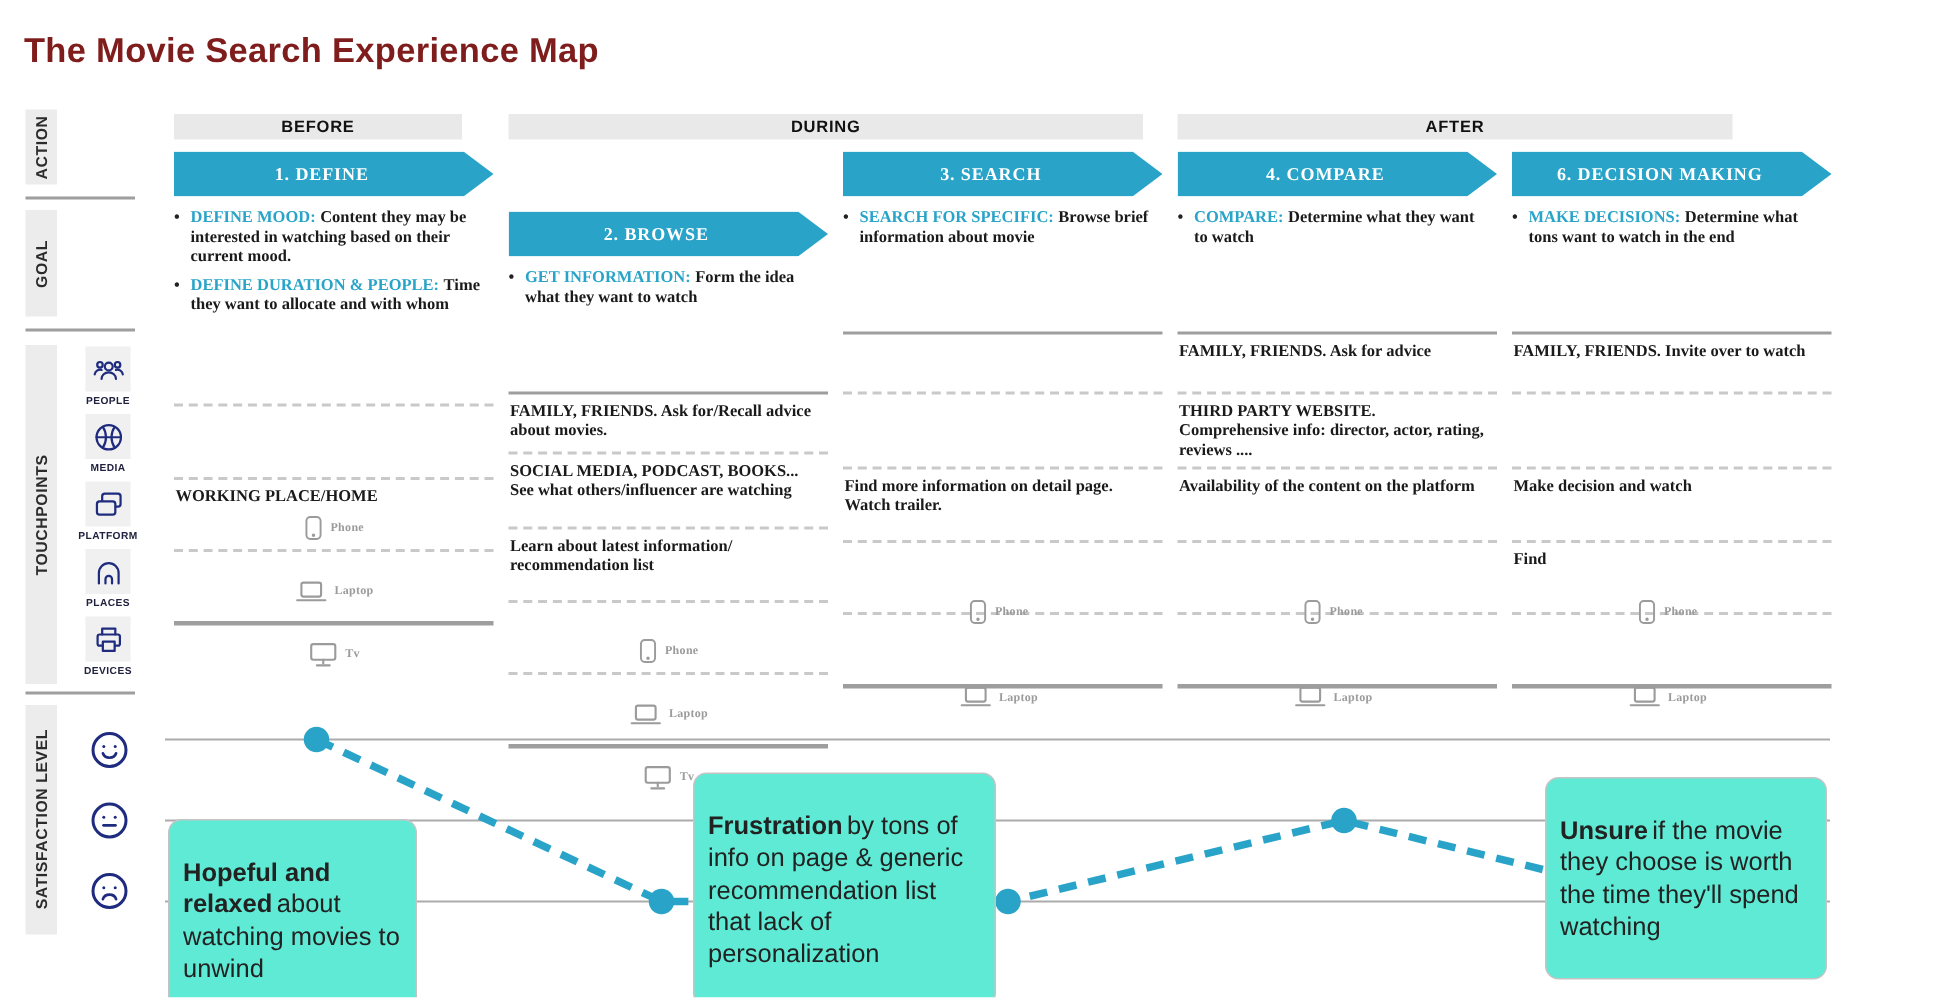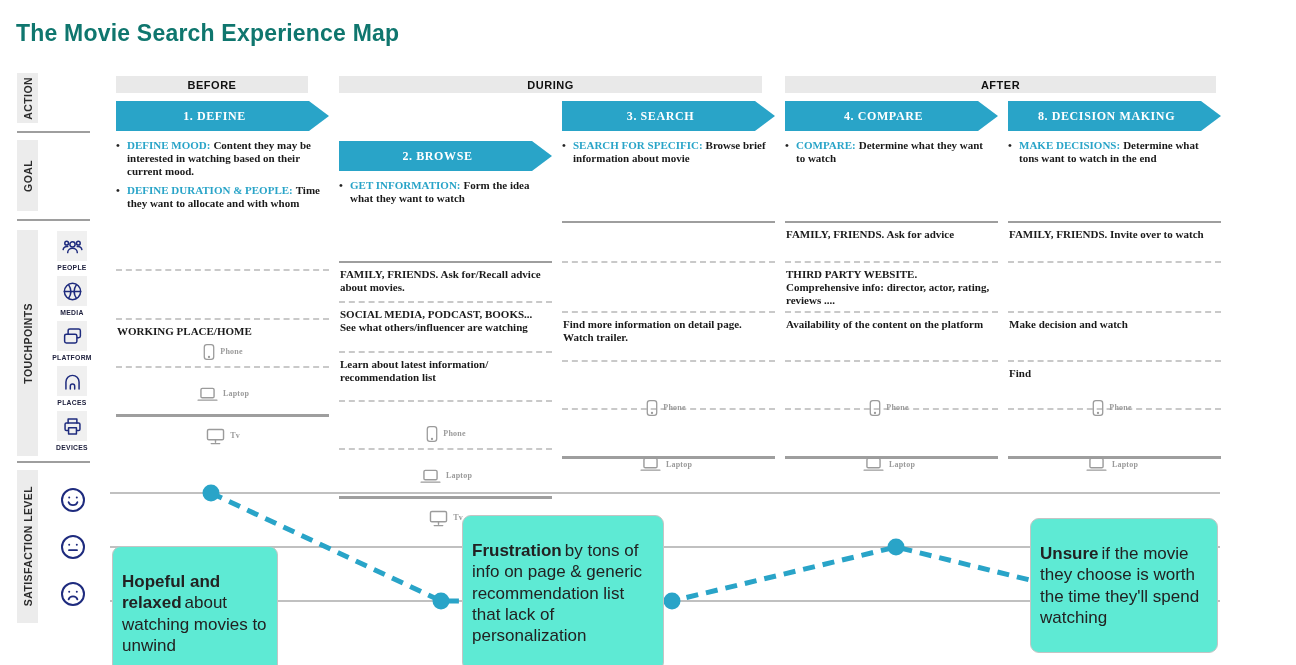--- a/index.html
+++ b/index.html
@@ -13,21 +13,21 @@
     --dash-gray:#c9c9c9;
     --dev-gray:#9b9b9b;
     --chart-line:#ababab;
     --note-border:#c4c4c4;
   }
   *{margin:0;padding:0;box-sizing:border-box;}
   html,body{background:#ffffff;}
   body{font-family:"Liberation Sans", sans-serif;color:var(--ink);}
   .canvas{position:relative;width:1296px;height:665px;background:#fff;overflow:hidden;}
 
-  .title{position:absolute;left:16px;top:20px;font-size:23px;font-weight:bold;letter-spacing:.2px;color:#0f766e;}
+  .title{position:absolute;left:16px;top:20px;font-size:23px;font-weight:bold;letter-spacing:.2px;color:#7f1d1d;}
 
   
   .rail-box{position:absolute;left:17px;width:21px;background:var(--rail-bg);display:flex;align-items:center;justify-content:center;}
   .rail-box span{writing-mode:vertical-rl;transform:rotate(180deg);font-size:10.5px;font-weight:bold;color:#2b2b2b;letter-spacing:.4px;white-space:nowrap;}
   .rail-div{position:absolute;left:17px;width:73px;height:2px;background:var(--line-gray);}
 
   .cat-cell{position:absolute;left:44px;width:56px;display:flex;flex-direction:column;align-items:center;}
   .cat-ic{width:30px;height:30px;background:var(--cell-bg);display:flex;align-items:center;justify-content:center;}
   .cat-ic svg{width:21px;height:21px;stroke:var(--navy);fill:none;stroke-width:1.7;stroke-linecap:round;stroke-linejoin:round;}
   .cat-lb{font-size:6.8px;font-weight:bold;color:#20223f;margin-top:3px;letter-spacing:.3px;}
@@ -142,21 +142,21 @@
           <path d="M7,8 V3.5 h10 V8"></path>
           <rect x="3.5" y="8" width="17" height="8.5" rx="1.5"></rect>
           <rect x="7.5" y="13.5" width="9" height="7" fill="#f0f0f0"></rect>
         </svg>
     </div>
     <div class="cat-lb">DEVICES</div>
   </div>
 
   <div class="phase" style="left:116px;width:192px;">BEFORE</div>
   <div class="phase" style="left:339px;width:423px;">DURING</div>
-  <div class="phase" style="left:785px;width:431px;">AFTER</div>
+  <div class="phase" style="left:785px;width:370px;">AFTER</div>
 
   <div class="col" style="left:116px;">
     <div class="arrow">1. DEFINE</div>
     <div class="goals">
       <div class="goal">
           <span class="bullet">•</span>
           <span><span class="kw">DEFINE MOOD:</span><span>Content they may be interested in watching based on their current mood.</span></span>
         </div>
       <div class="goal">
           <span class="bullet">•</span>
@@ -300,21 +300,21 @@
                 <path d="M1,14 h20"></path>
               </svg>
               <span class="dev-lb">Laptop</span>
             </span>
         </div>
       </div>
     </div>
   </div>
 
   <div class="col" style="left:1008px;">
-    <div class="arrow">8. DECISION MAKING</div>
+    <div class="arrow">6. DECISION MAKING</div>
     <div class="goals">
       <div class="goal">
           <span class="bullet">•</span>
           <span><span class="kw">MAKE DECISIONS:</span><span>Determine what tons want to watch in the end</span></span>
         </div>
     </div>
     <div class="tp">
       <div class="tp-row r-people">FAMILY, FRIENDS. Invite over to watch</div>
       <div class="tp-row r-media"></div>
       <div class="tp-row r-platform">Make decision and watch</div>

